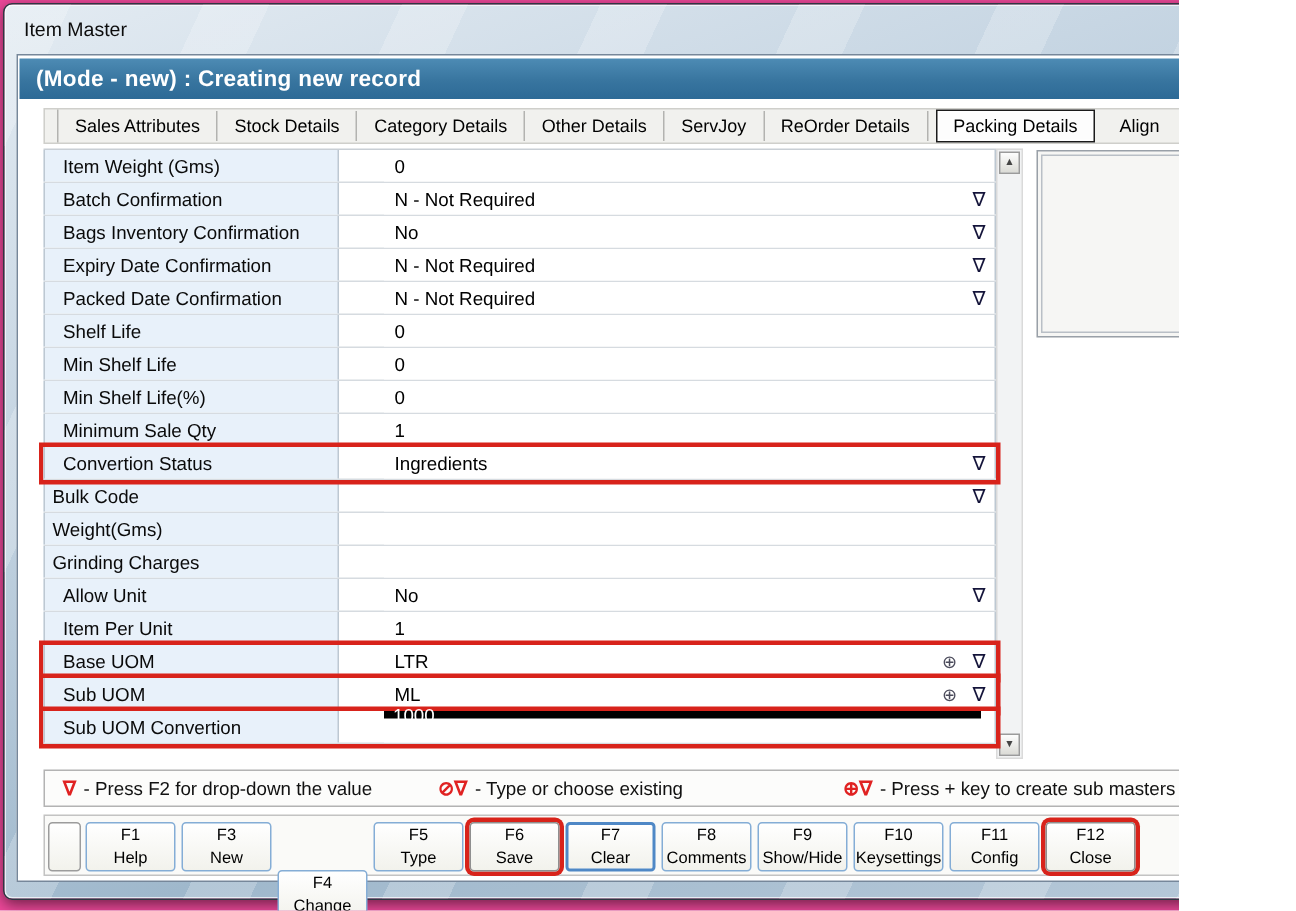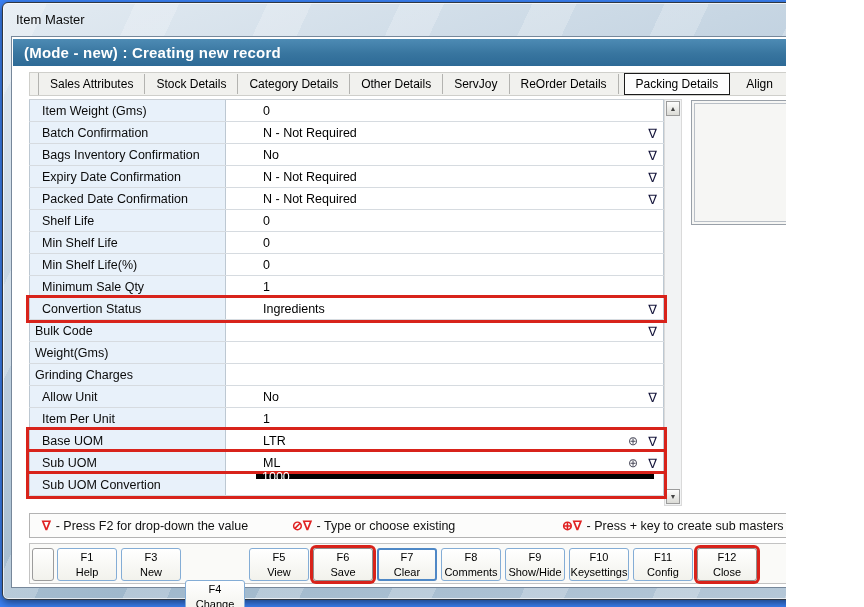--- a/index.html
+++ b/index.html
@@ -1,17 +1,17 @@
 <!DOCTYPE html>
 <html><head>
 <meta charset="utf-8">
 <style>
   * { margin:0; padding:0; box-sizing:border-box; }
   body { background:#fff; }
-  .stage { position:relative; width:786px; height:607px; background:#3b82f6;
+  .stage { position:relative; width:786px; height:607px; background:#ec4899;
            font-family:"Liberation Sans", sans-serif; overflow:hidden; }
 
   
   .window { position:absolute; left:2px; top:2px; width:853px; height:598px;
             border:1px solid #2f3742; border-radius:6px;
             background:linear-gradient(160deg,#e3ebf2 0%,#c3d3e1 35%,#9fb8cc 70%,#b7c9d9 100%);
             box-shadow:0 3px 9px rgba(0,0,0,.5), inset 0 0 0 1px rgba(255,255,255,.7); }
   .glass-streaks { position:absolute; inset:0; border-radius:6px; pointer-events:none;
             background:repeating-linear-gradient(115deg, rgba(255,255,255,.22) 0 40px, rgba(255,255,255,0) 40px 120px); }
   .titlebar { position:absolute; left:0; top:0; right:0; height:32px;
@@ -306,21 +306,21 @@
           <div class="btn" style="left: 91px;">
             <span>F3</span>
             <span>New</span>
           </div>
           <div class="btn" style="left: 155px; margin-top: 32px;">
             <span>F4</span>
             <span>Change</span>
           </div>
           <div class="btn" style="left: 219px;">
             <span>F5</span>
-            <span>View</span>
+            <span>Type</span>
           </div>
           <div class="btn hl" style="left: 283px;">
             <span>F6</span>
             <span>Save</span>
           </div>
           <div class="btn focused" style="left: 347px; justify-content: flex-end;">
             <span>F7</span>
             <span>Clear</span>
           </div>
           <div class="btn" style="left: 411px;">

